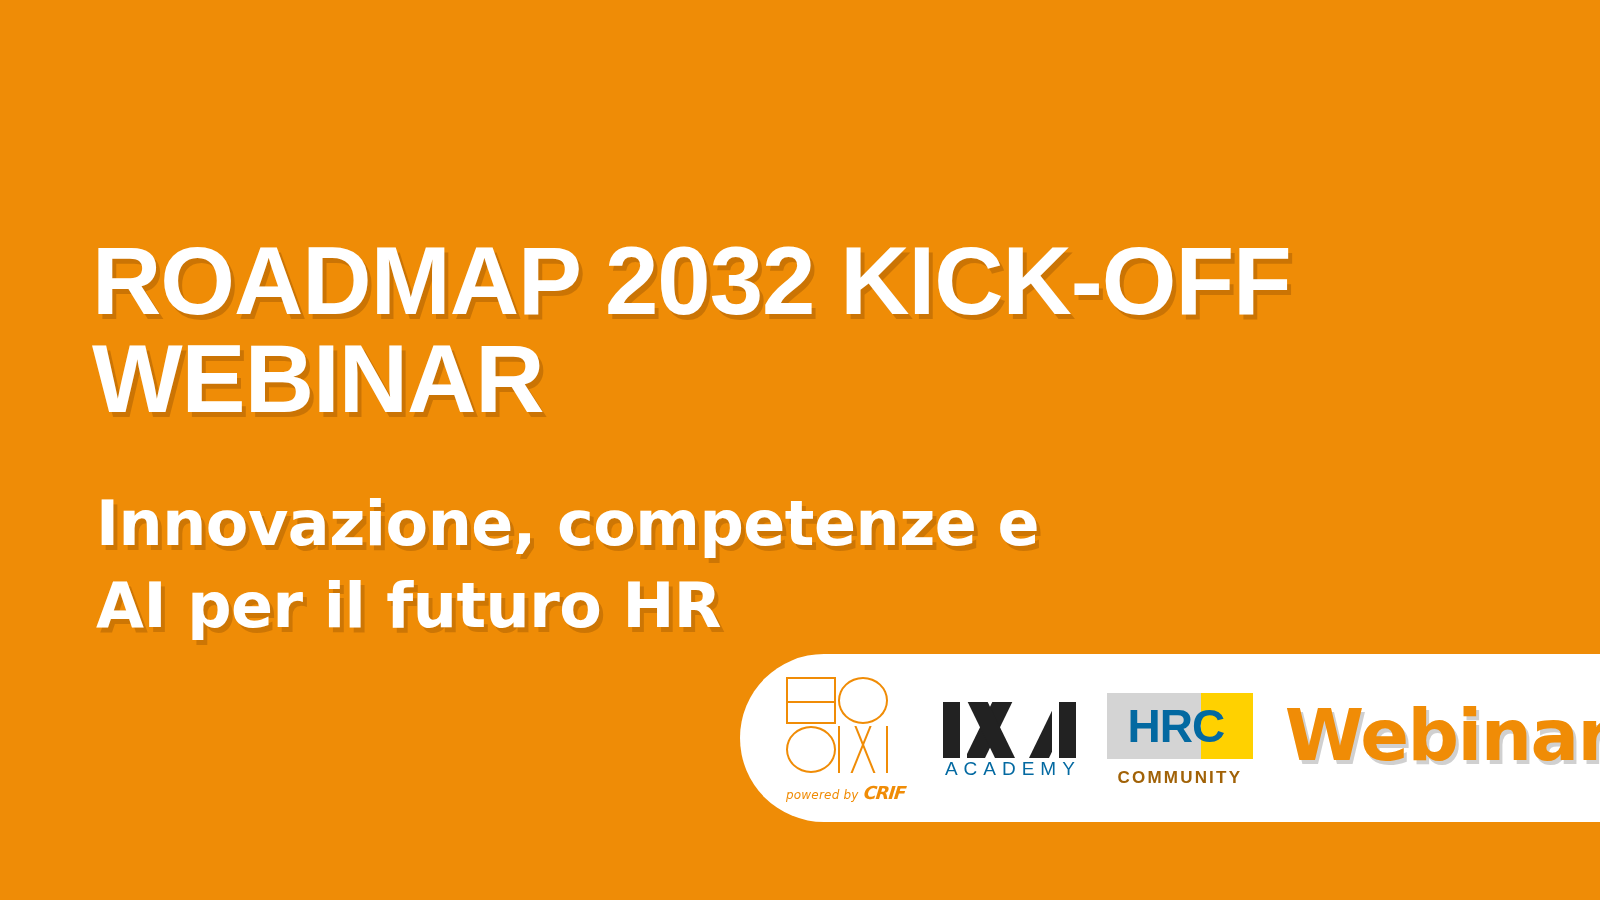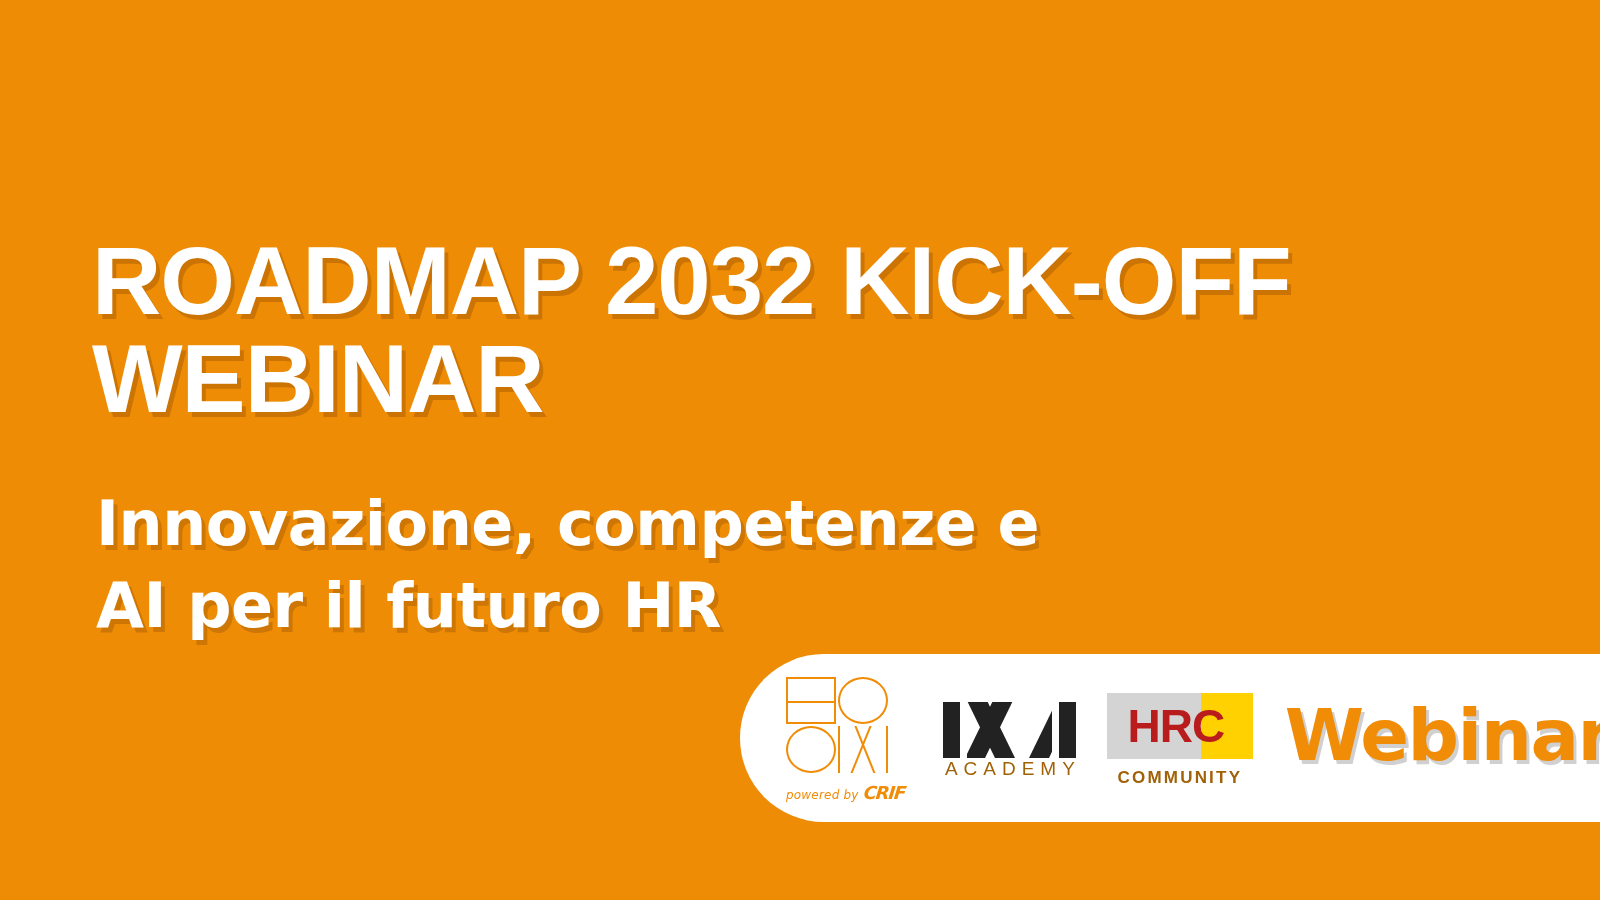--- a/index.html
+++ b/index.html
@@ -193,21 +193,21 @@
     position: absolute;
     bottom: 0;
     width: 20px;
     height: 70px;
     background: #222222;
   }
   .imi-m .s1 { left: -2px;  transform: skewX(-26deg); transform-origin: bottom left; }
   .imi-m .s2 { left: 28px;  transform: skewX(26deg);  transform-origin: bottom left; }
   .imi-m .s3 { left: 62px;  transform: skewX(-26deg); transform-origin: bottom left; }
   .imi-academy {
-    color: #a16207;
+    color: #0369a1;
     font-family: "Liberation Sans", sans-serif;
     font-size: 19px;
     letter-spacing: 6px;
     font-weight: normal;
     padding-left: 6px;
   }
 
   
   .hrc {
     margin-left: 26px;
@@ -233,21 +233,21 @@
     background: #ffd100;
   }
   .hrc-text {
     position: absolute;
     left: 0; top: 0;
     width: 146px;
     height: 66px;
     display: flex;
     align-items: center;
     justify-content: center;
-    color: #b91c1c;
+    color: #0369a1;
     font-family: "Liberation Sans", sans-serif;
     font-weight: bold;
     font-size: 46px;
     letter-spacing: -1px;
     padding-right: 8px;
     box-sizing: border-box;
   }
   .hrc-community {
     margin-top: 9px;
     color: #a16207;

